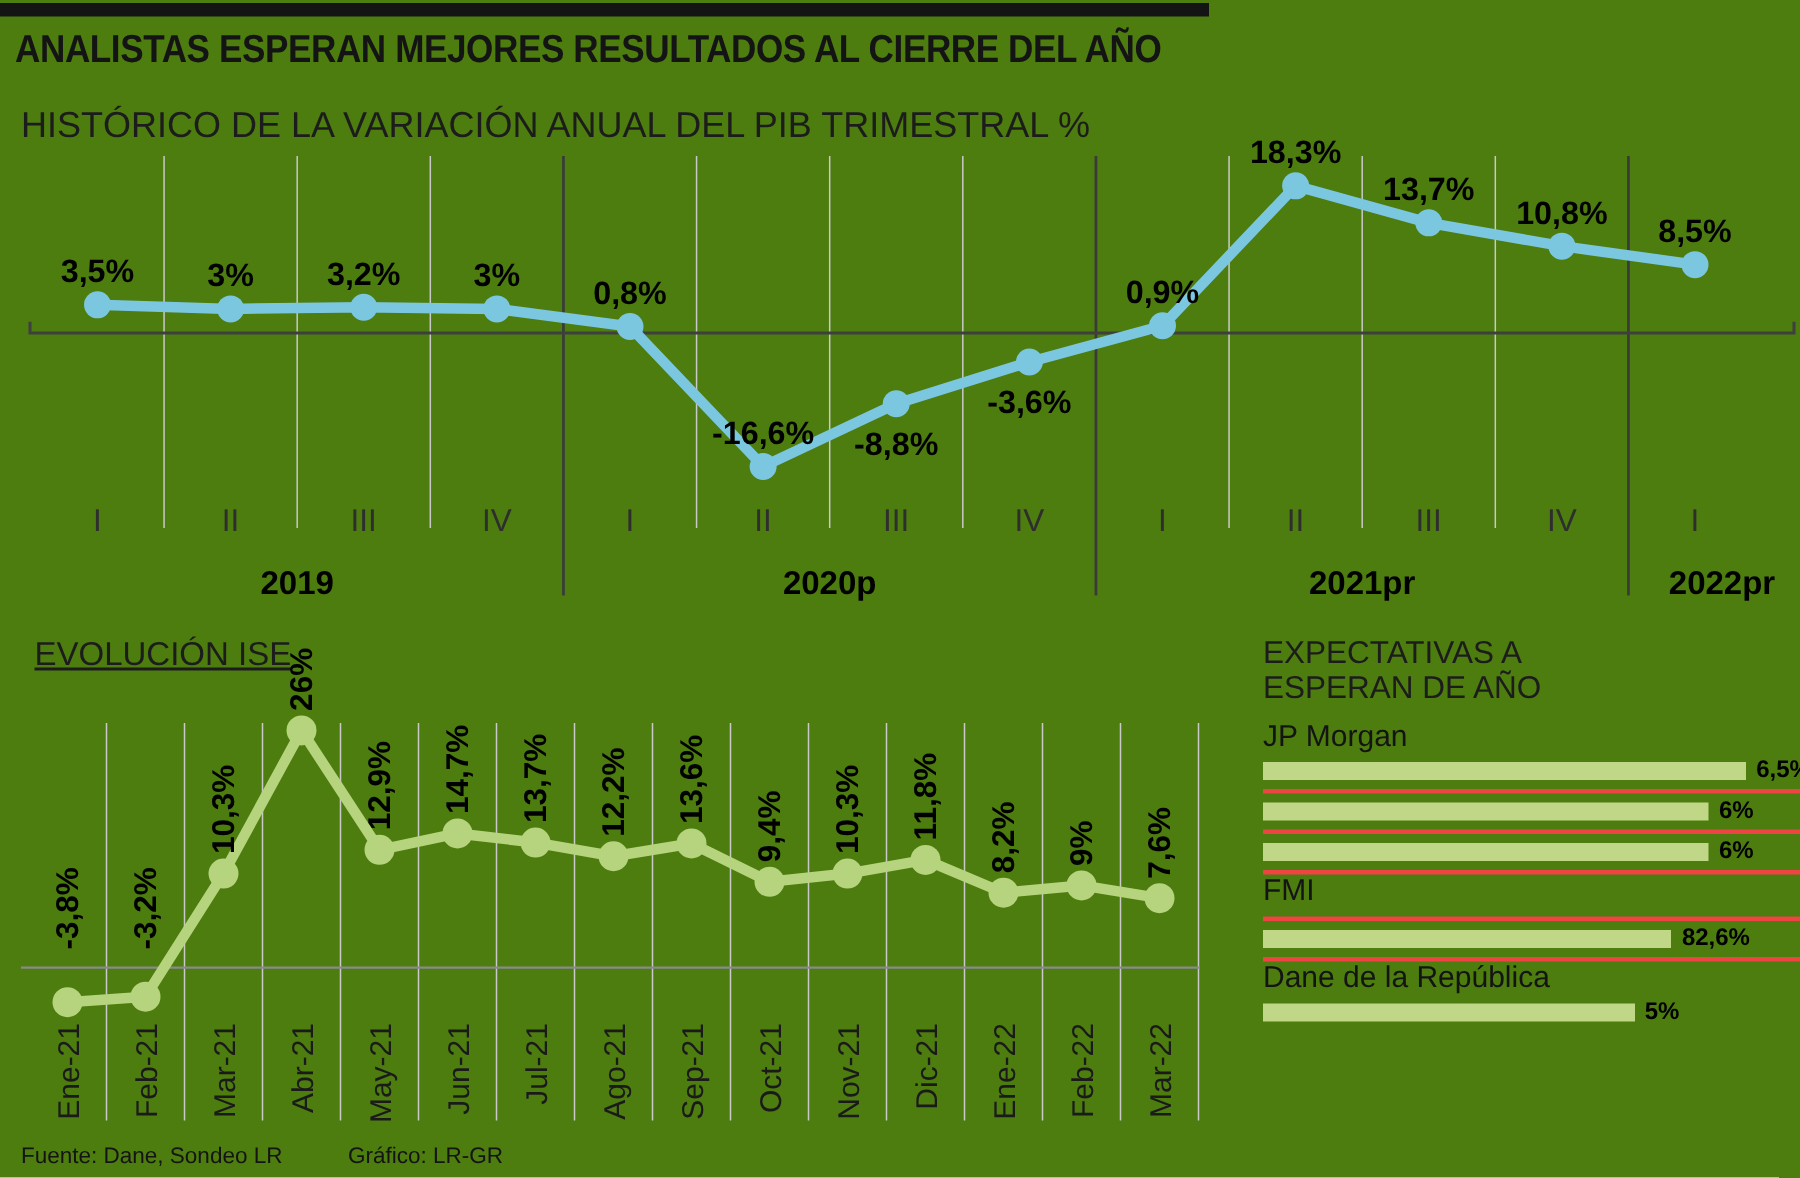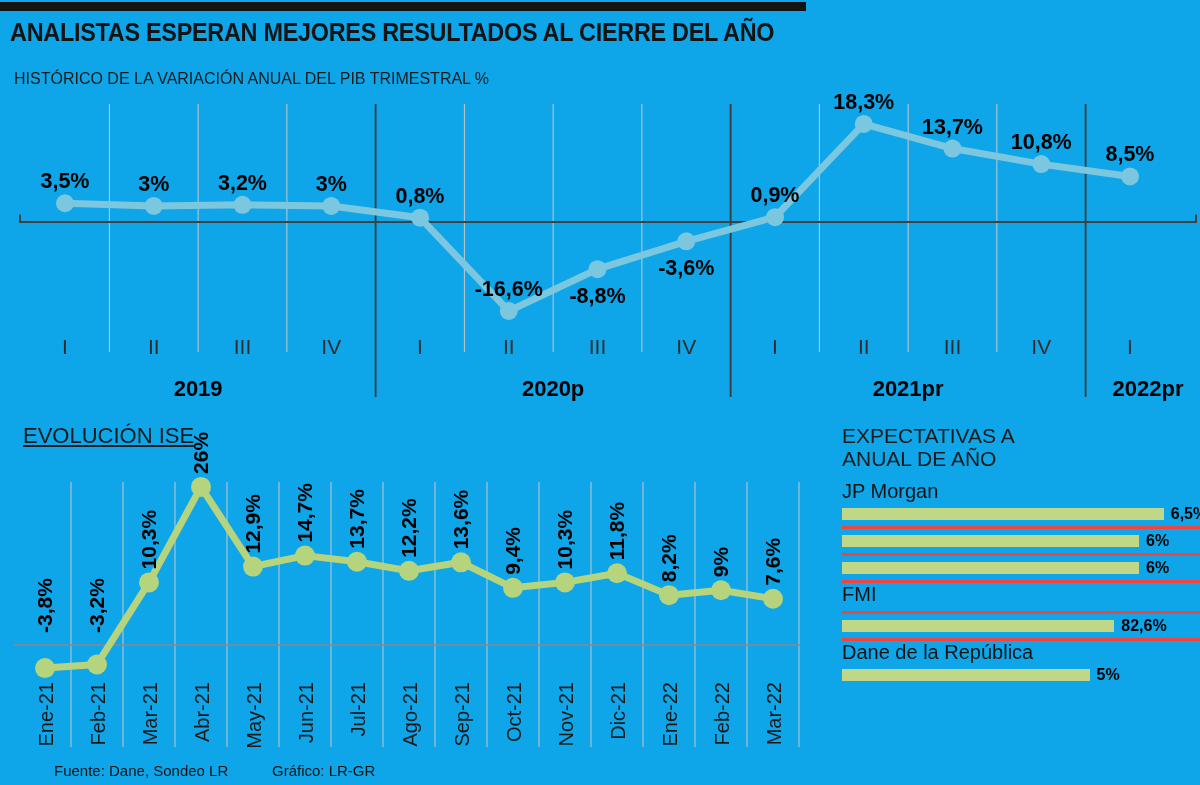--- a/index.html
+++ b/index.html
@@ -1,41 +1,41 @@
 <!DOCTYPE html>
 <html><head>
 <meta charset="utf-8">
 <style>
   html,body { margin:0; padding:0; background:#fff; }
   .page {
-    position:relative; width:1200px; height:785px; background:#0ea5e9;
+    position:relative; width:1200px; height:785px; background:#4d7c0f;
     font-family:"Liberation Sans", sans-serif; overflow:hidden; color:#111;
   }
   .top-rule { position:absolute; left:0; top:2px; width:806px; height:9px; background:#141414; }
   h1.main-title {
     position:absolute; left:10px; top:17px; margin:0;
     font-size:26px; font-weight:bold; letter-spacing:-0.3px; color:#141414;
     transform:scaleX(.9); transform-origin:0 50%; white-space:nowrap;
   }
   h2.chart-title { margin:0; font-weight:400; color:#1c1c1c; white-space:nowrap; }
-  .pib-title { position:absolute; left:14px; top:70px; font-size:16px; }
+  .pib-title { position:absolute; left:14px; top:70px; font-size:24px; }
   .ise-title { position:absolute; left:23px; top:423px; font-size:22px;text-decoration:underline; }
   #pib-svg { position:absolute; left:0; top:85px; }
   #ise-svg { position:absolute; left:0; top:415px; }
   .expectations { position:absolute; left:823px; top:424px; width:378px;margin-left:19px; }
   .expectations h2 {
     margin:0 0 11px 0; font-size:21px; font-weight:400; line-height:1.1; color:#1c1c1c;
   }
   .exp-row { border-bottom:3px solid #ef4444; padding-bottom:6px; margin-bottom:1px; }
   .exp-row.last { border-bottom:none; }
   .exp-name { font-size:20px; line-height:21px; color:#141414; }
   .exp-bar-row { display:flex; align-items:center; margin-top:5px; height:13px; }
   .exp-bar { height:12px; }
   .exp-value { font-size:16px; font-weight:bold; margin-left:7px; line-height:1; color:#000; }
-  .footer { position:absolute; left:14px; top:762px; width:500px; font-size:15px; color:#141414;margin-left:40px; }
+  .footer { position:absolute; left:14px; top:762px; width:500px; font-size:15px; color:#141414; }
   .footer .credit { position:absolute; left:218px; top:0;text-align:right; }
   svg text { font-family:"Liberation Sans", sans-serif; }
 </style>
 </head>
 <body>
 
 <div class="page">
   <div class="top-rule"></div>
   <h1 class="main-title">ANALISTAS ESPERAN MEJORES RESULTADOS AL CIERRE DEL AÑO</h1>
 
@@ -160,21 +160,21 @@
       <text x="676.5" y="267" text-anchor="end" font-size="20" fill="#1a1a1a" transform="rotate(-90 676.5 267)">Ene-22</text>
       <circle cx="721" cy="175.28" r="10" fill="#b5d47d"></circle>
       <text x="728" y="162.28" text-anchor="start" font-size="21" font-weight="bold" fill="#000000" transform="rotate(-90 728 162.28)">9%</text>
       <text x="728.5" y="267" text-anchor="end" font-size="20" fill="#1a1a1a" transform="rotate(-90 728.5 267)">Feb-22</text>
       <circle cx="773" cy="183.792" r="10" fill="#b5d47d"></circle>
       <text x="780" y="170.792" text-anchor="start" font-size="21" font-weight="bold" fill="#000000" transform="rotate(-90 780 170.792)">7,6%</text>
       <text x="780.5" y="267" text-anchor="end" font-size="20" fill="#1a1a1a" transform="rotate(-90 780.5 267)">Mar-22</text>
     </svg>
 
   <div class="expectations">
-    <h2><span>EXPECTATIVAS A</span><br><span>ANUAL DE AÑO</span></h2>
+    <h2><span>EXPECTATIVAS A</span><br><span>ESPERAN DE AÑO</span></h2>
     <div id="exp-rows">
         <div class="exp-row">
           <div class="exp-name">JP Morgan</div>
           <div class="exp-bar-row">
             <div class="exp-bar" style="width: 321.75px; background: rgb(192, 215, 136);"></div>
             <span class="exp-value">6,5%</span>
           </div>
         </div>
         <div class="exp-row">
           <div class="exp-bar-row">

